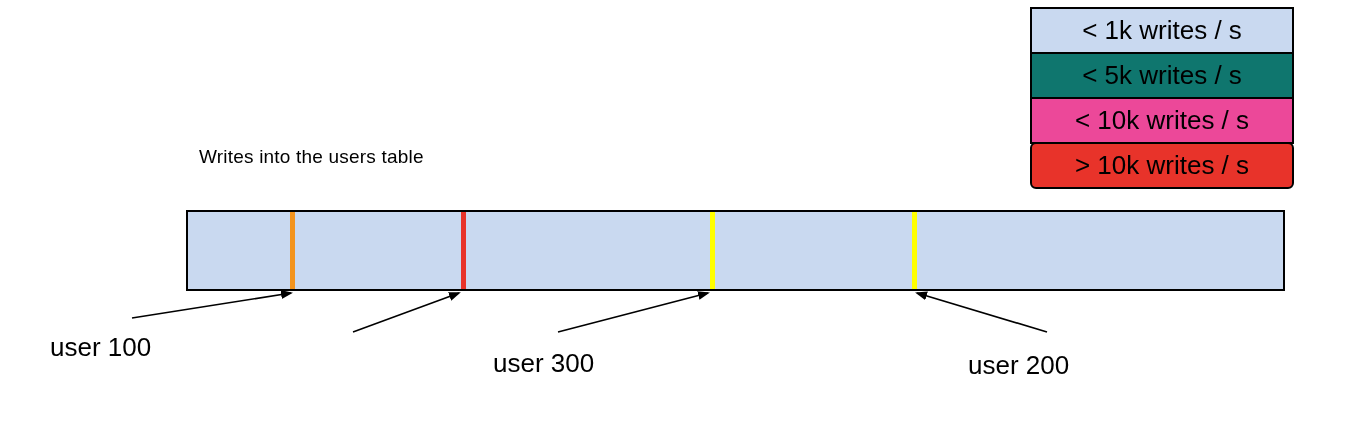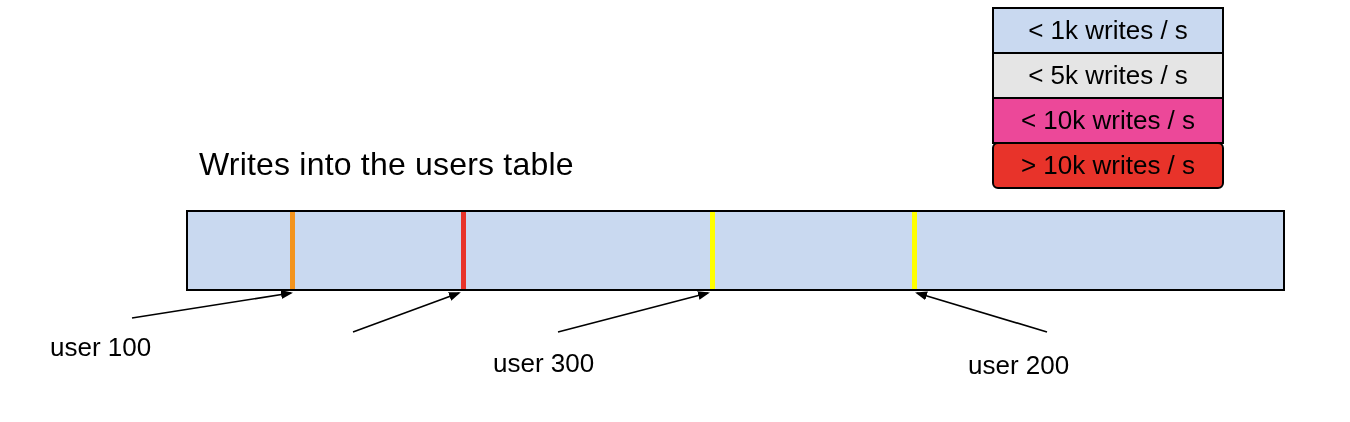--- a/index.html
+++ b/index.html
@@ -9,21 +9,21 @@
     height: 422px;
     background: #ffffff;
     font-family: "Liberation Sans", sans-serif;
     color: #000000;
     overflow: hidden;
   }
   .diagram-title {
     position: absolute;
     left: 199px;
     top: 146px;
-    font-size: 32px;
+    font-size: 19px;
     letter-spacing: 0.2px;
     white-space: nowrap;
   }
   .users-bar {
     position: absolute;
     left: 186px;
     top: 210px;
     width: 1099px;
     height: 81px;
     box-sizing: border-box;
@@ -31,23 +31,23 @@
     background: #c9d9f0;
   }
   .write-marker {
     position: absolute;
     top: 0;
     width: 5px;
     height: 100%;
   }
   .legend {
     position: absolute;
-    left: 992px;
+    left: 1030px;
     top: 7px;
-    width: 232px;
+    width: 264px;
   }
   .legend-row {
     box-sizing: border-box;
     width: 100%;
     height: 47px;
     margin-top: -2px;
     border: 2px solid #000000;
     display: flex;
     align-items: center;
     justify-content: center;
@@ -79,21 +79,21 @@
     <div class="write-marker" style="left: 102px; background: rgb(243, 148, 30);"></div>
     <div class="write-marker" style="left: 273px; background: rgb(232, 51, 42);"></div>
     <div class="write-marker" style="left: 522px; background: rgb(255, 255, 0);"></div>
     <div class="write-marker" style="left: 724px; background: rgb(255, 255, 0);"></div>
   </div>
 
   <div class="legend">
     <div class="legend-row" style="background: rgb(201, 217, 240);">
       <span>&lt; 1k writes / s</span>
     </div>
-    <div class="legend-row" style="background: #e5e5e5;">
+    <div class="legend-row" style="background: #0f766e;">
       <span>&lt; 5k writes / s</span>
     </div>
     <div class="legend-row" style="background: #ec4899;">
       <span>&lt; 10k writes / s</span>
     </div>
     <div class="legend-row" style="background: rgb(232, 51, 42); border-radius: 6px;">
       <span>&gt; 10k writes / s</span>
     </div>
   </div>
 

